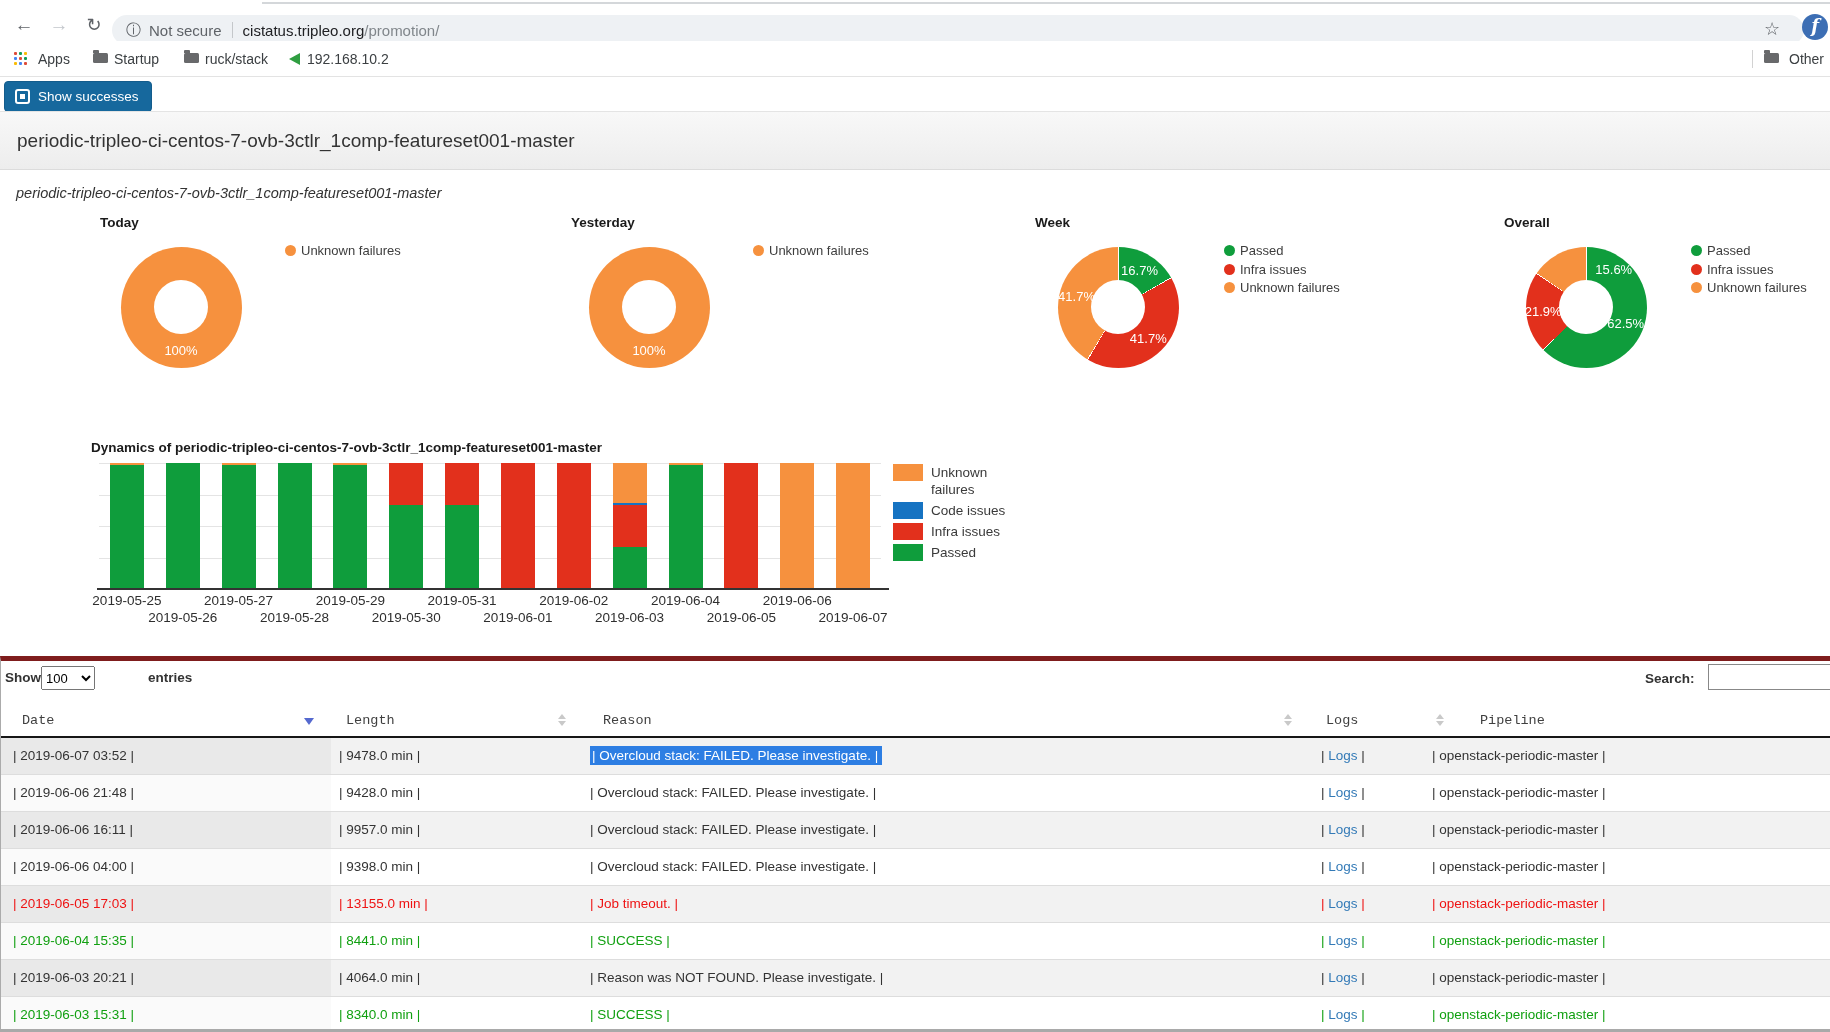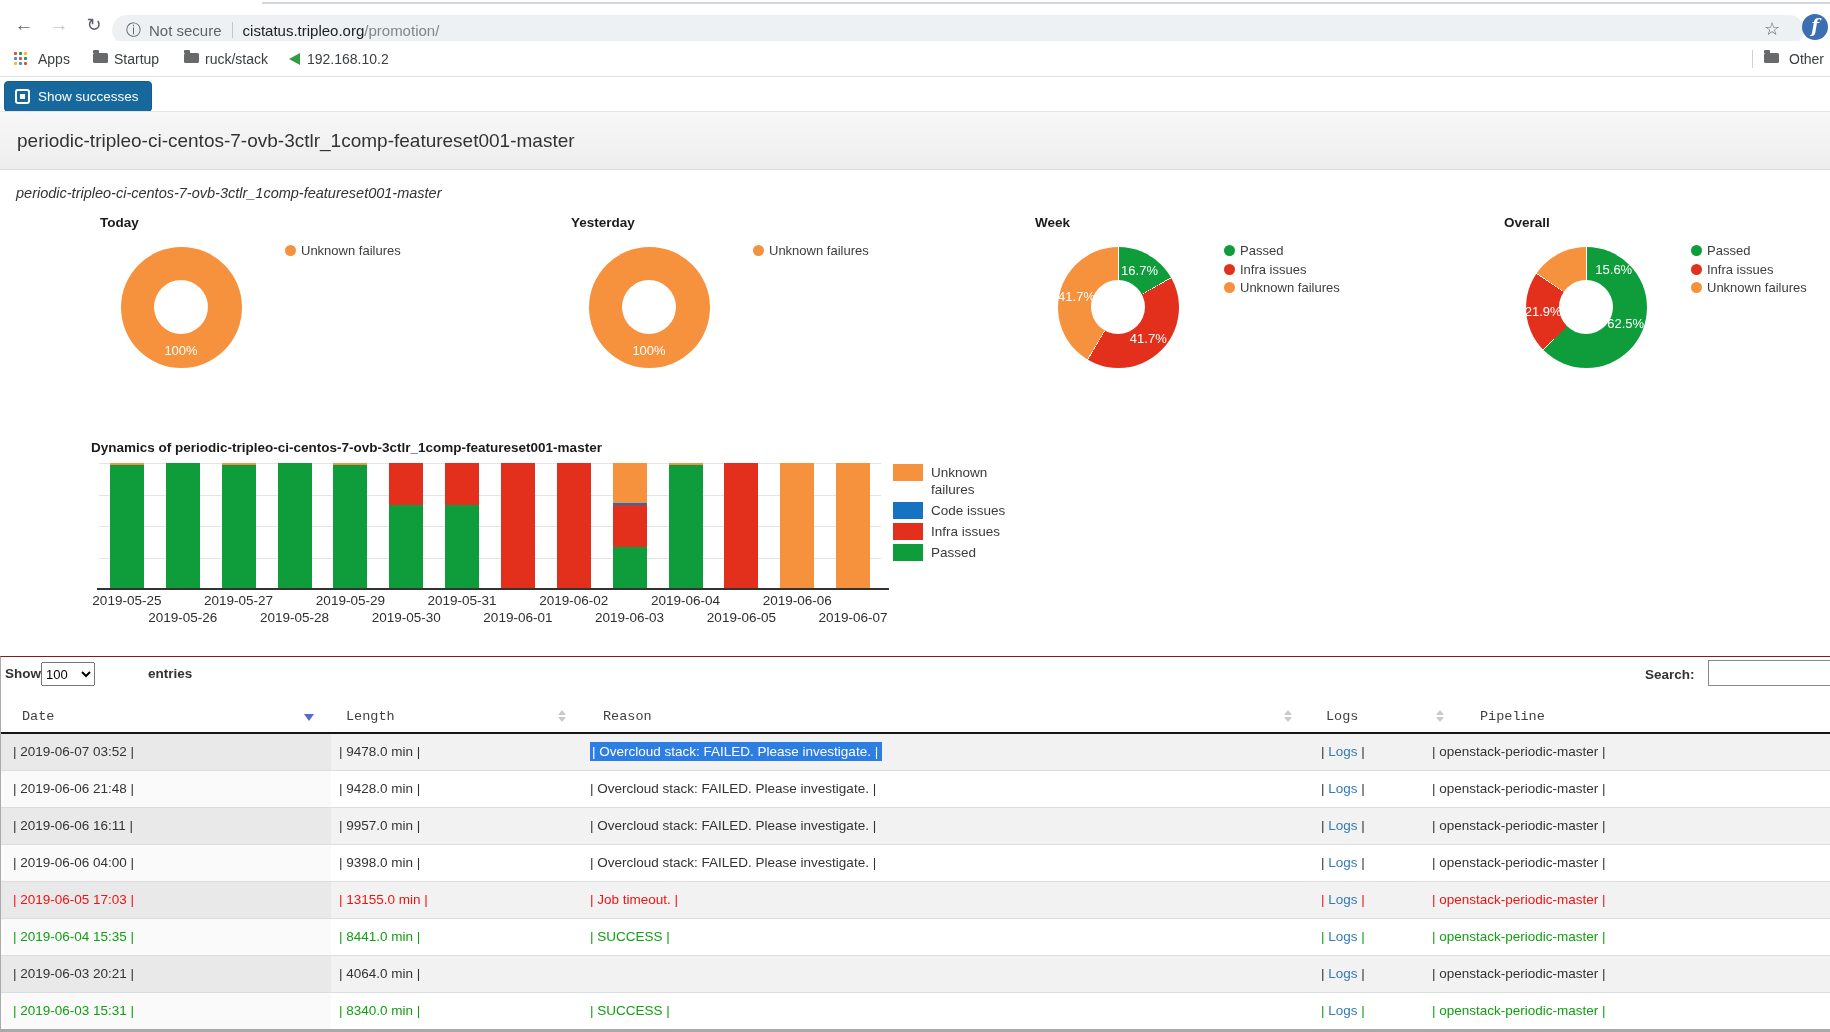--- a/index.html
+++ b/index.html
@@ -56,21 +56,21 @@
   .plot{left:99px;top:463px;width:782px;height:126px;}
   .gridline{left:0;width:782px;height:1px;background:#e4e4e4;}
   .baseline{left:97px;top:588px;width:792px;height:2px;background:#333;}
   .bar{position:absolute;bottom:0;width:34px;height:126px;display:flex;flex-direction:column;
        justify-content:flex-end;}
   .xlabel{width:100px;text-align:center;font-size:13.5px;color:#2e2e2e;}
   .bl-swatch{width:30px;height:17px;}
   .bl-text{font-size:13.5px;color:#3a3a3a;width:82px;line-height:17px;}
 
   
-  .table-area{left:0;top:656px;width:1830px;height:376px;border-top:1px solid #7f1d1d;
+  .table-area{left:0;top:656px;width:1830px;height:376px;border-top:5px solid #7f1d1d;
               border-left:1px solid #ababab;box-sizing:border-box;}
   .bold-label{font-weight:bold;font-size:13.5px;color:#333;}
   .entries-select{left:40px;top:5px;width:54px;height:24px;font-size:13px;}
   .search-input{left:1707px;top:3px;width:126px;height:24px;border:1px solid #888;font-size:13px;padding:0 4px;}
   .thead{left:0;top:44px;width:1830px;height:33px;border-bottom:2px solid #161616;box-sizing:border-box;font-family:Liberation Mono, monospace;}
   .th{top:0;height:31px;line-height:31px;font-size:13.5px;color:#3f3f3f;cursor:pointer;}
   .sort-desc{width:0;height:0;border-left:5px solid transparent;border-right:5px solid transparent;
              border-top:7px solid #5569cf;}
   .sort-both{display:flex;flex-direction:column;gap:2px;}
   .sort-both i{display:block;width:0;height:0;border-left:4px solid transparent;border-right:4px solid transparent;}
@@ -338,20 +338,21 @@
       <div class="trow even st-success">
         <div class="cell c-date">| 2019-06-04 15:35 |</div>
         <div class="cell c-len">| 8441.0 min |</div>
         <div class="cell c-reason">| SUCCESS |</div>
         <div class="cell c-logs"><span>| </span><span class="logs-link">Logs</span><span> |</span></div>
         <div class="cell c-pipe">| openstack-periodic-master |</div>
       </div>
       <div class="trow odd st-normal">
         <div class="cell c-date">| 2019-06-03 20:21 |</div>
         <div class="cell c-len">| 4064.0 min |</div>
+        <div class="cell c-reason">| Reason was NOT FOUND. Please investigate. |</div>
         <div class="cell c-logs"><span>| </span><span class="logs-link">Logs</span><span> |</span></div>
         <div class="cell c-pipe">| openstack-periodic-master |</div>
       </div>
       <div class="trow even st-success">
         <div class="cell c-date">| 2019-06-03 15:31 |</div>
         <div class="cell c-len">| 8340.0 min |</div>
         <div class="cell c-reason">| SUCCESS |</div>
         <div class="cell c-logs"><span>| </span><span class="logs-link">Logs</span><span> |</span></div>
         <div class="cell c-pipe">| openstack-periodic-master |</div>
       </div>

